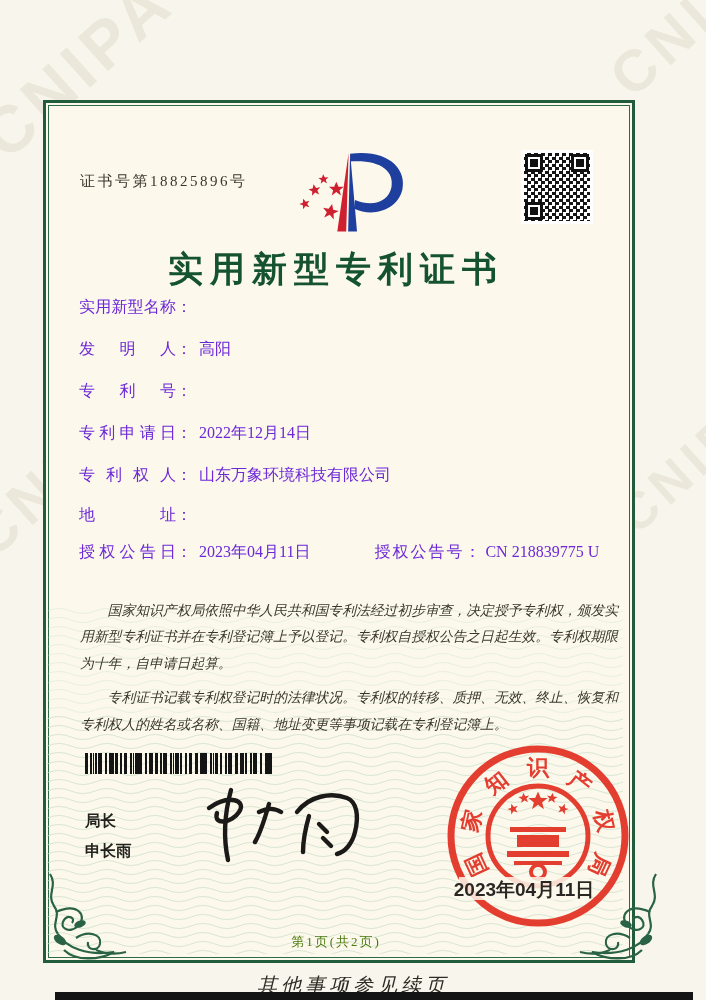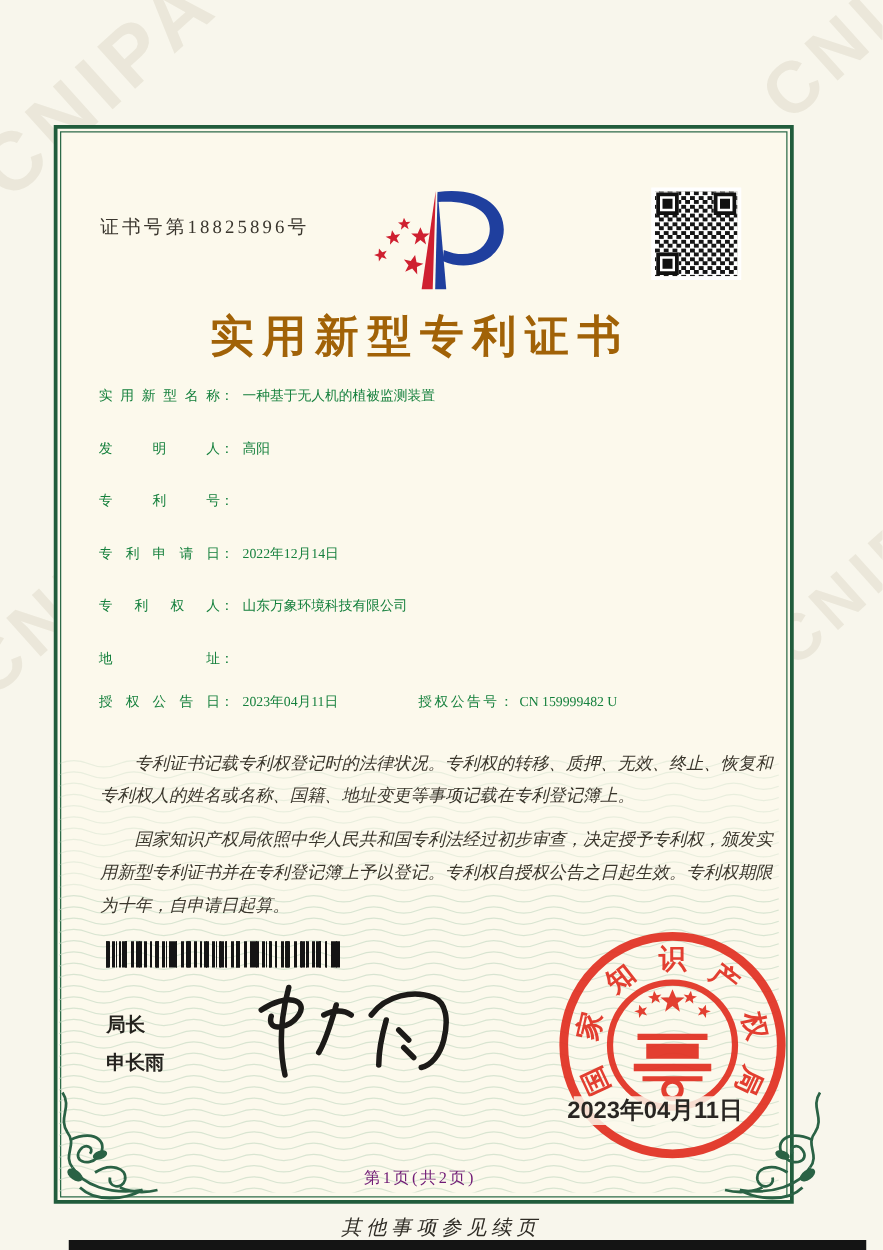--- a/index.html
+++ b/index.html
@@ -9,52 +9,52 @@
   
   .wm{position:absolute;font-family:"Liberation Sans",sans-serif;font-weight:bold;
       color:rgba(168,158,125,.16);letter-spacing:6px;transform:rotate(-42deg);pointer-events:none;}
   
   .frame{position:absolute;left:43px;top:100px;width:586px;height:857px;
          border:3px solid #215c3c;background:#fcf9ec;}
   .frame-inner{position:absolute;inset:2px;border:1px solid #2c6b49;}
   
   .cert-no{position:absolute;left:80px;top:146px;font-size:15px;letter-spacing:2.5px;color:#3a362e;margin-top:26px;}
   .title{position:absolute;left:43px;top:246px;width:586px;text-align:center;
-         font-size:35px;font-weight:bold;letter-spacing:7px;color:#a16207;}
+         font-size:35px;font-weight:bold;letter-spacing:7px;color:#14532d;}
   
   .qr{position:absolute;left:524px;top:153px;width:66px;height:68px;background:
       repeating-conic-gradient(#161616 0% 25%, #ffffff 0% 50%) 0 0/7px 7px;outline:3px solid #fff;}
   .qr-f{position:absolute;width:12px;height:12px;border:3px solid #111;background:#fff;}
   .qr-f::after{content:"";position:absolute;inset:2px;background:#111;}
   .qr-f.tl{left:1px;top:1px}.qr-f.tr{right:1px;top:1px}.qr-f.bl{left:1px;bottom:1px}
   
-  .fields{position:absolute;left:79px;top:306px;width:552px;font-size:11px;color:#15803d;}
+  .fields{position:absolute;left:79px;top:295px;width:552px;font-size:16px;color:#6d28d9;}
   .frow{display:flex;align-items:flex-start;line-height:23px;margin-bottom:19px;}
   .flabel{display:inline-block;width:97px;text-align:justify;text-align-last:justify;flex:0 0 auto;}
   .fcolon{flex:0 0 auto;margin-right:7px;}
   .fvalue{flex:1 1 auto;}
   .grant-group{display:flex;gap:0;}
   .g2label{letter-spacing:2px;}
   
   .paras{position:absolute;left:80px;top:598px;width:547px;font-size:13.8px;line-height:1.92;
          font-style:italic;color:#3a362c;}
   .paras p{margin:0 0 8px 0;text-indent:2em;}
   
   .barcode{position:absolute;left:85px;top:753px;width:187px;height:21px;
     background-image:repeating-linear-gradient(90deg,#141414 0 2px,transparent 2px 5px),
                      repeating-linear-gradient(90deg,#141414 0 1px,transparent 1px 8px),
                      repeating-linear-gradient(90deg,#141414 0 3px,transparent 3px 13px);}
   
   .sig-block{position:absolute;left:85px;top:806px;font-family:Liberation Sans, sans-serif;
              font-size:15.5px;font-weight:600;color:#24221e;line-height:30px;}
   
   .page-foot{position:absolute;left:43px;top:933px;width:586px;text-align:center;
-             font-size:13px;letter-spacing:2px;color:#701a75;}
+             font-size:13px;letter-spacing:2px;color:#4d7c0f;}
   .continuation{position:absolute;left:0;top:972px;width:706px;text-align:center;
-                font-size:16px;letter-spacing:4px;font-style:italic;color:#2e2b24;}
+                font-size:20px;letter-spacing:4px;font-style:italic;color:#2e2b24;}
   .black-bar{position:absolute;left:55px;top:992px;width:638px;height:8px;background:#141414;}
 </style>
 </head>
 <body>
 
 <div class="wm" style="left:-38px;top:30px;font-size:66px;">CNIPA</div>
 <div class="wm" style="left:592px;top:-18px;font-size:58px;">CNIPA</div>
 <div class="wm" style="left:-48px;top:440px;font-size:60px;">CNIPA</div>
 <div class="wm" style="left:430px;top:330px;font-size:52px;">CNIPA</div>
 <div class="wm" style="left:600px;top:430px;font-size:52px;">CNIPA</div>
@@ -161,63 +161,62 @@
   <div class="qr-f tr"></div>
   <div class="qr-f bl"></div>
 </div>
 
 <div class="title">实用新型专利证书</div>
 
 <div class="fields">
   <div class="frow">
     <span class="flabel">实用新型名称</span>
     <span class="fcolon">：</span>
-    <span class="fvalue">一种基于无人机的植被监测装置</span>
   </div>
   <div class="frow">
     <span class="flabel">发明人</span>
     <span class="fcolon">：</span>
     <span class="fvalue">高阳</span>
   </div>
   <div class="frow">
     <span class="flabel">专利号</span>
     <span class="fcolon">：</span>
   </div>
   <div class="frow">
     <span class="flabel">专利申请日</span>
     <span class="fcolon">：</span>
     <span class="fvalue">2022年12月14日</span>
   </div>
   <div class="frow">
     <span class="flabel">专利权人</span>
     <span class="fcolon">：</span>
     <span class="fvalue">山东万象环境科技有限公司</span>
   </div>
-  <div class="frow" style="margin-bottom:12px;">
+  <div class="frow" style="margin-bottom:12px;font-family:Liberation Mono, monospace;">
     <span class="flabel">地址</span>
     <span class="fcolon">：</span>
   </div>
   <div class="frow">
     <span class="flabel">授权公告日</span>
     <span class="fcolon">：</span>
     <span class="fvalue">
       <span class="grant-group">
         <span>2023年04月11日</span>
         <span style="width:64px;flex:0 0 auto;"></span>
         <span class="g2label">授权公告号</span>
         <span>：</span>
-        <span style="margin-left:5px;">CN 159999482 U</span>
+        <span style="margin-left:5px;">CN 218839775 U</span>
       </span>
     </span>
   </div>
 </div>
 
 <div class="paras">
+  <p>国家知识产权局依照中华人民共和国专利法经过初步审查，决定授予专利权，颁发实用新型专利证书并在专利登记簿上予以登记。专利权自授权公告之日起生效。专利权期限为十年，自申请日起算。</p>
   <p>专利证书记载专利权登记时的法律状况。专利权的转移、质押、无效、终止、恢复和专利权人的姓名或名称、国籍、地址变更等事项记载在专利登记簿上。</p>
-  <p>国家知识产权局依照中华人民共和国专利法经过初步审查，决定授予专利权，颁发实用新型专利证书并在专利登记簿上予以登记。专利权自授权公告之日起生效。专利权期限为十年，自申请日起算。</p>
 </div>
 
 <div class="barcode"></div>
 
 <div class="sig-block">
   <div>局长</div>
   <div>申长雨</div>
 </div>
 
 <svg class="abs" style="left:185px;top:782px;" width="180" height="86" viewBox="0 0 180 86">

